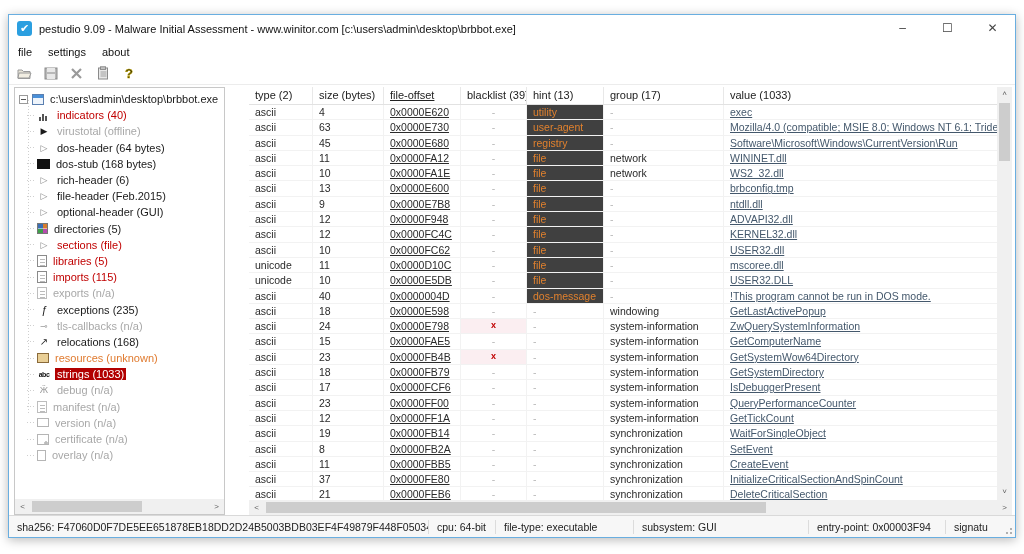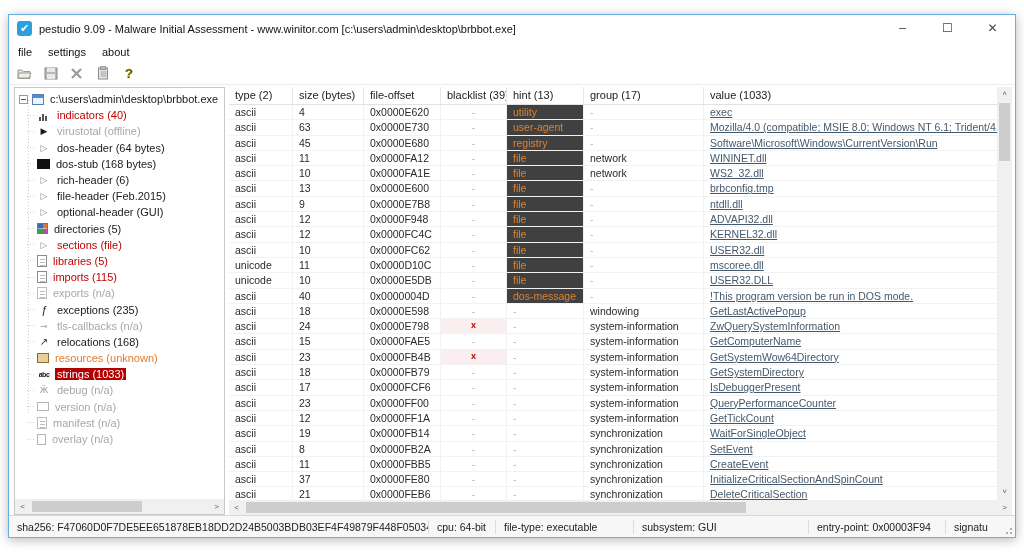--- a/index.html
+++ b/index.html
@@ -83,35 +83,35 @@
   .ti-ver { width:12px; height:9px; border:1px solid #b5b5b5; font-size:6px; line-height:8px;
             text-align:center; color:#9a9a9a; }
   .ti-cert { width:12px; height:11px; border:1px solid #b5b5b5; background:
       radial-gradient(circle at 8px 8px,#bbb 0 1.5px,transparent 2px),#fff; }
   .ti-page { width:9px; height:11px; border:1px solid #b5b5b5; background:#fff; }
 
   
   .pane-gap { width:4px; flex:none; }
 
   
-  .table-pane { flex:1; min-width:0; display:flex; flex-direction:column; position:relative; }
+  .table-pane { flex:1; min-width:0; display:flex; flex-direction:column; position:relative;margin-left:20px; }
   .grid-area { flex:1; display:flex; min-height:0; }
   .grid { flex:1; min-width:0; display:flex; flex-direction:column; }
 
   .thead { display:flex; height:18px; flex:none; border-bottom:1px solid #e2e2e2;
            background:#fff; }
   .th { font-size:11px; color:#222; padding:2px 6px 0 6px; border-right:1px solid #e8e8e8;
         white-space:nowrap; overflow:hidden; }
   .tbody { flex:1; overflow:hidden; }
   .tr { display:flex; height:15.3px; border-bottom:1px solid #f2f2f2; }
   .td { font-size:10.5px; color:#2a2a2a; padding:1px 6px 0 6px; border-right:1px solid #f2f2f2;
         white-space:nowrap; overflow:hidden; }
   .col-type   { width:64px;  flex:none; }
   .col-size   { width:71px;  flex:none; }
-  .col-offset { width:77px;  flex:none; }
+  .col-offset { width:77px;  flex:none;text-decoration:underline; }
   .col-bl     { width:66px;  flex:none; text-align:center; }
   .col-hint   { width:77px;  flex:none; }
   .col-group  { width:120px; flex:none; }
   .col-value  { flex:1; min-width:0; border-right:none; }
   .dash { color:#b8b8b8; }
   .hint-on { background:#404040; color:#e0812e; }
   .bl-on { background:#fbeef1; color:#c00000; font-weight:bold; font-size:9px; }
   .value-link { color:#44586c; text-decoration:underline; cursor:pointer; }
 
   
@@ -293,27 +293,32 @@
               <span class="ticon ti-abc"></span>
               <span class="t-label c-selected">strings (1033)</span>
             </div>
             <div class="tree-item">
               <span class="stub"></span>
               <span class="ticon ti-bug"></span>
               <span class="t-label c-gray">debug (n/a)</span>
             </div>
             <div class="tree-item">
               <span class="stub"></span>
+              <span class="ticon ti-doc dim"></span>
+              <span class="t-label c-gray">manifest (n/a)</span>
+            </div>
+            <div class="tree-item">
+              <span class="stub"></span>
               <span class="ticon ti-ver"></span>
               <span class="t-label c-gray">version (n/a)</span>
             </div>
             <div class="tree-item">
               <span class="stub"></span>
-              <span class="ticon ti-doc dim"></span>
-              <span class="t-label c-gray">manifest (n/a)</span>
+              <span class="ticon ti-cert"></span>
+              <span class="t-label c-gray">certificate (n/a)</span>
             </div>
             <div class="tree-item">
               <span class="stub"></span>
               <span class="ticon ti-page"></span>
               <span class="t-label c-gray">overlay (n/a)</span>
             </div>
           </div>
       </div>
       <div class="hscroll tree-hscroll">
         <div class="arr">&lt;</div>
@@ -446,21 +451,21 @@
                 <div class="td col-group"><span class="dash">-</span></div>
                 <div class="td col-value"><span class="value-link">USER32.DLL</span></div>
               </div>
               <div class="tr">
                 <div class="td col-type">ascii</div>
                 <div class="td col-size">40</div>
                 <div class="td col-offset">0x0000004D</div>
                 <div class="td col-bl"><span class="dash">-</span></div>
                 <div class="td col-hint hint-on">dos-message</div>
                 <div class="td col-group"><span class="dash">-</span></div>
-                <div class="td col-value"><span class="value-link">!This program version be run in DOS mode.</span></div>
+                <div class="td col-value"><span class="value-link">!This program cannot be run in DOS mode.</span></div>
               </div>
               <div class="tr">
                 <div class="td col-type">ascii</div>
                 <div class="td col-size">18</div>
                 <div class="td col-offset">0x0000E598</div>
                 <div class="td col-bl"><span class="dash">-</span></div>
                 <div class="td col-hint"><span class="dash">-</span></div>
                 <div class="td col-group">windowing</div>
                 <div class="td col-value"><span class="value-link">GetLastActivePopup</span></div>
               </div>

